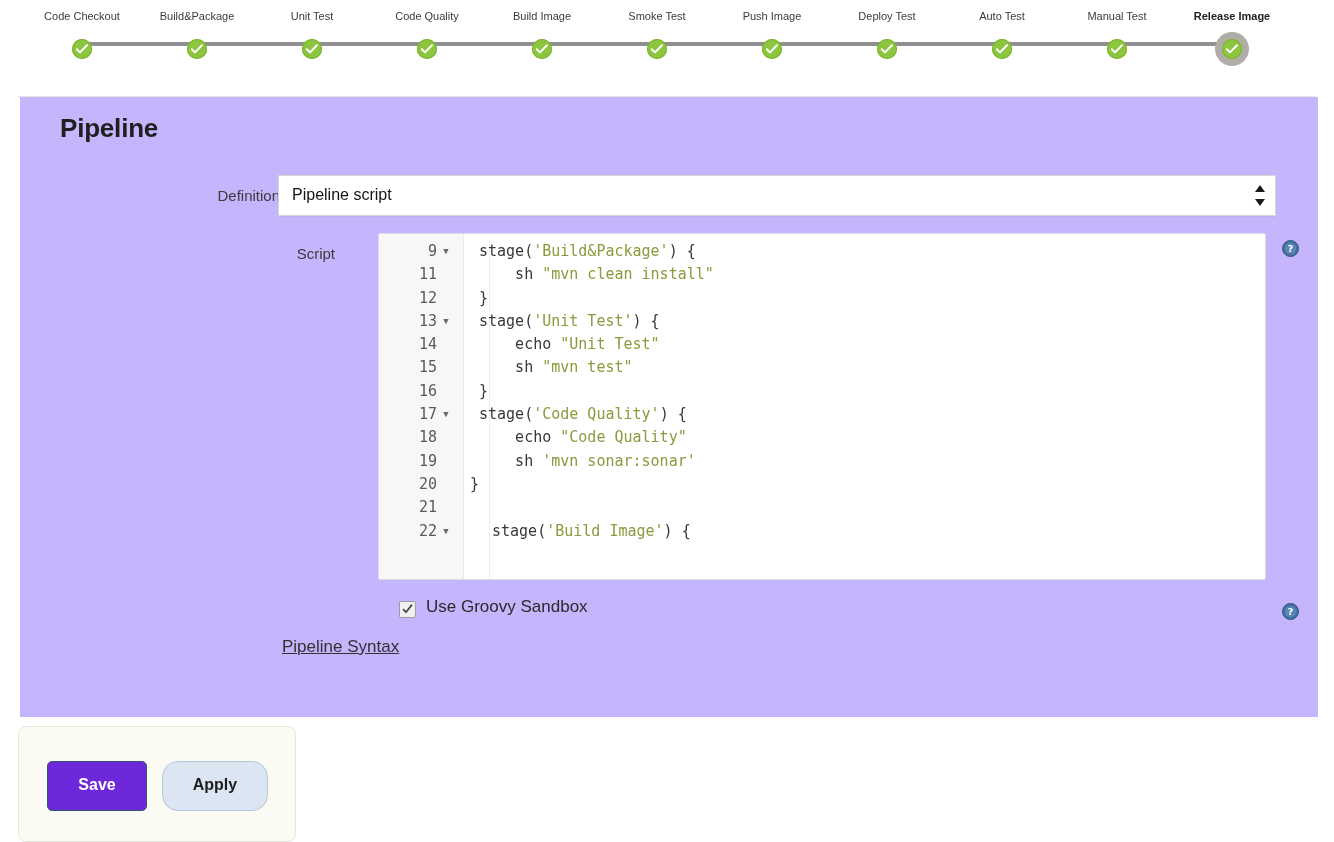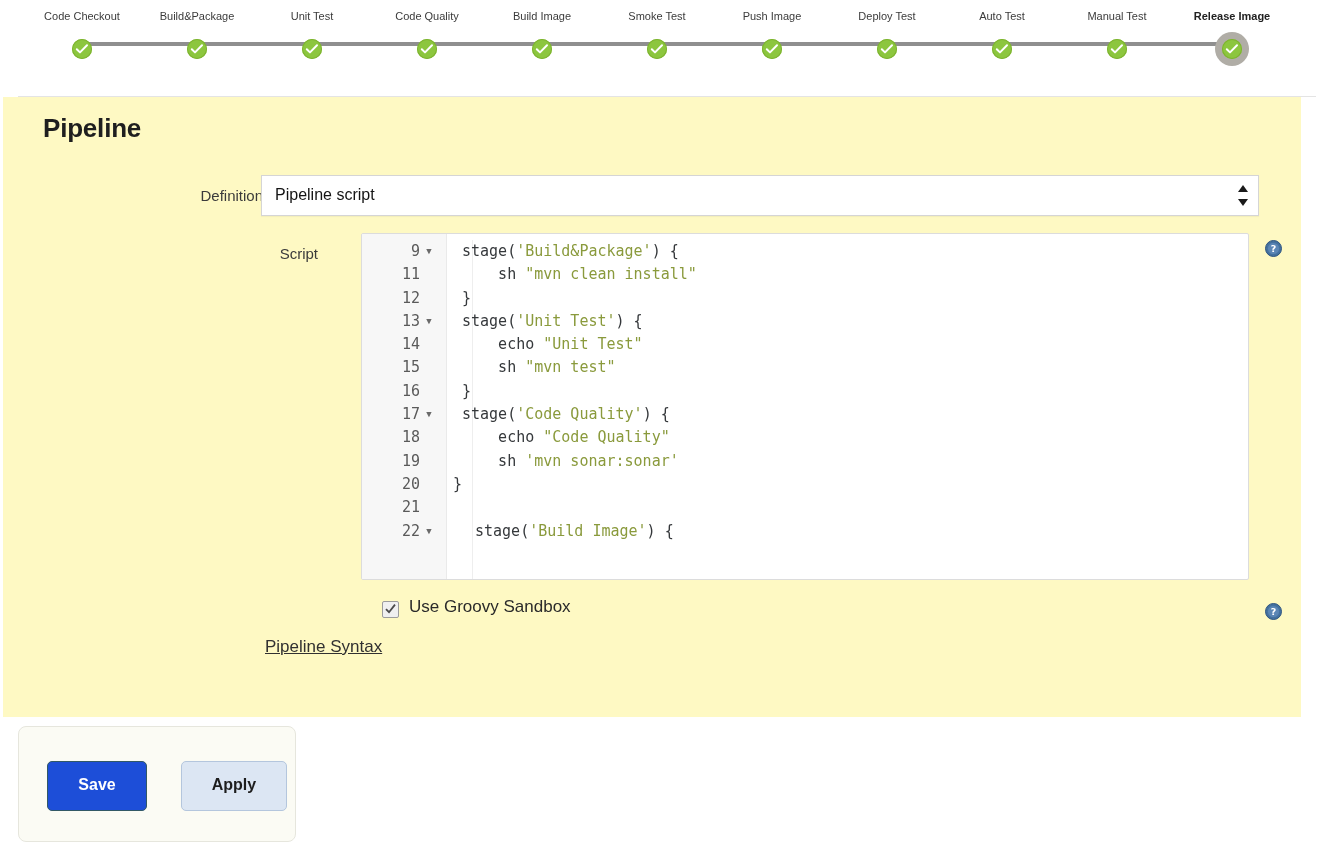--- a/index.html
+++ b/index.html
@@ -95,25 +95,25 @@
     left: 18px;
     top: 96px;
     width: 1298px;
     height: 1px;
     background: #e4e4e4;
   }
 
   
   #pipeline-panel {
     position: absolute;
-    left: 3px;
+    left: 20px;
     top: 97px;
     width: 1298px;
     height: 620px;
-    background: #fef9c3;
+    background: #c4b5fd;
   }
 
   #page-title {
     position: absolute;
     left: 40px;
     top: 16px;
     font-size: 26px;
     font-weight: 700;
     color: #1f1f1f;
     letter-spacing: -0.2px;
@@ -311,46 +311,45 @@
     border: 1px solid #e6e6dd;
     border-radius: 8px;
     box-sizing: border-box;
   }
   #save-button {
     position: absolute;
     left: 28px;
     top: 34px;
     width: 98px;
     height: 48px;
-    background: #1d4ed8;
+    background: #6d28d9;
     border: 1px solid #325966;
     border-radius: 5px;
     color: #ffffff;
     font-size: 16px;
     font-weight: 700;
     line-height: 46px;
     text-align: center;
     cursor: pointer;
   }
   #apply-button {
     position: absolute;
     left: 143px;
     top: 34px;
     width: 104px;
     height: 48px;
     background: #dce6f3;
     border: 1px solid #b4c6dd;
-    border-radius: 5px;
+    border-radius: 16px;
     color: #1d1d1d;
     font-size: 16px;
     font-weight: 700;
     line-height: 46px;
     text-align: center;
     cursor: pointer;
-    margin-left: 19px;
   }
 </style>
 </head>
 <body>
 
 <div id="stage-bar">
   <div class="stage-track"></div>
   <div id="stage-items">
       <div class="stage-item" style="left: 82px;">
         <div class="stage-label">Code Checkout</div>

